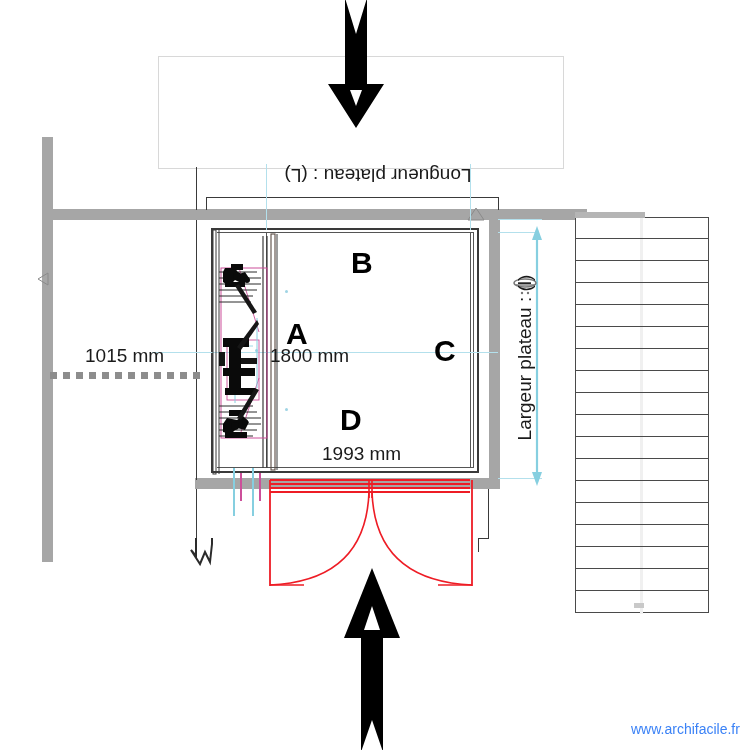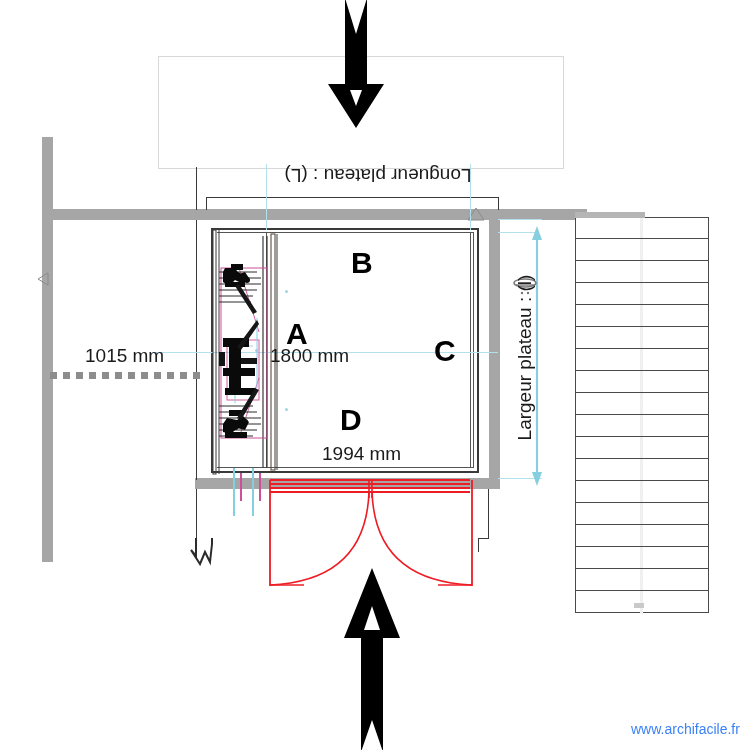--- a/index.html
+++ b/index.html
@@ -258,17 +258,17 @@
 
   <div class="dim-text rot90" style="left:429px;top:348px;width:190px;text-align:center;">Largeur plateau : (l)</div>
 
   <div class="zone-letter" style="left:286px;top:319px;">A</div>
   <div class="zone-letter" style="left:351px;top:248px;">B</div>
   <div class="zone-letter" style="left:434px;top:336px;">C</div>
   <div class="zone-letter" style="left:340px;top:405px;">D</div>
 
   <div class="dim-text" style="left:85px;top:346px;">1015 mm</div>
   <div class="dim-text" style="left:270px;top:346px;">1800 mm</div>
-  <div class="dim-text" style="left:322px;top:444px;">1994 mm</div>
+  <div class="dim-text" style="left:322px;top:444px;">1993 mm</div>
 
   <div class="watermark" style="left:631px;top:721px;">www.archifacile.fr</div>
 
 </div>
 
 </body></html>

